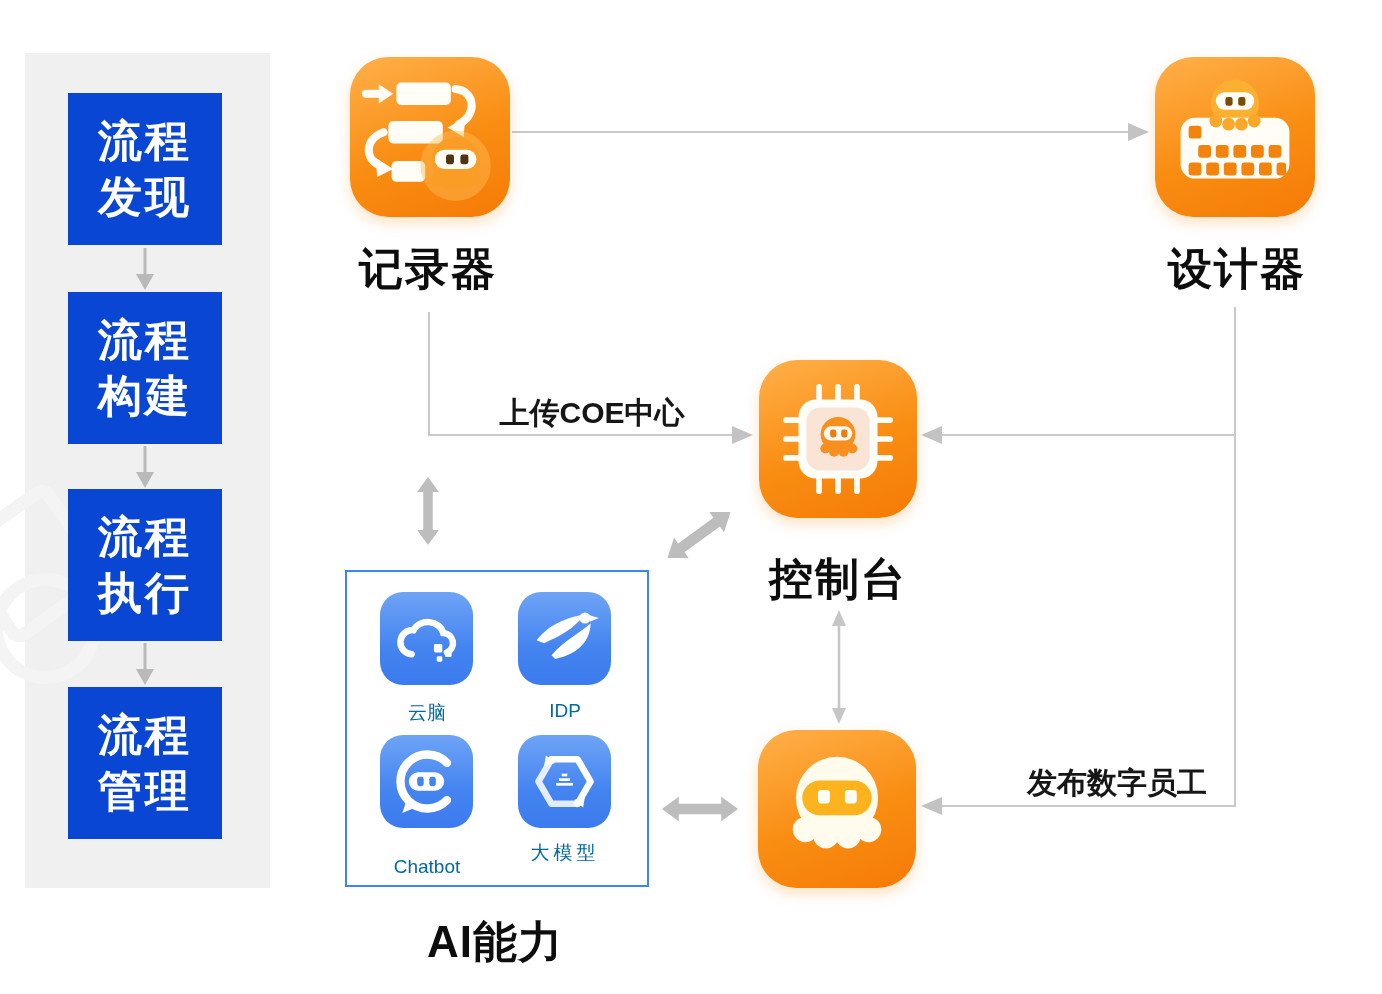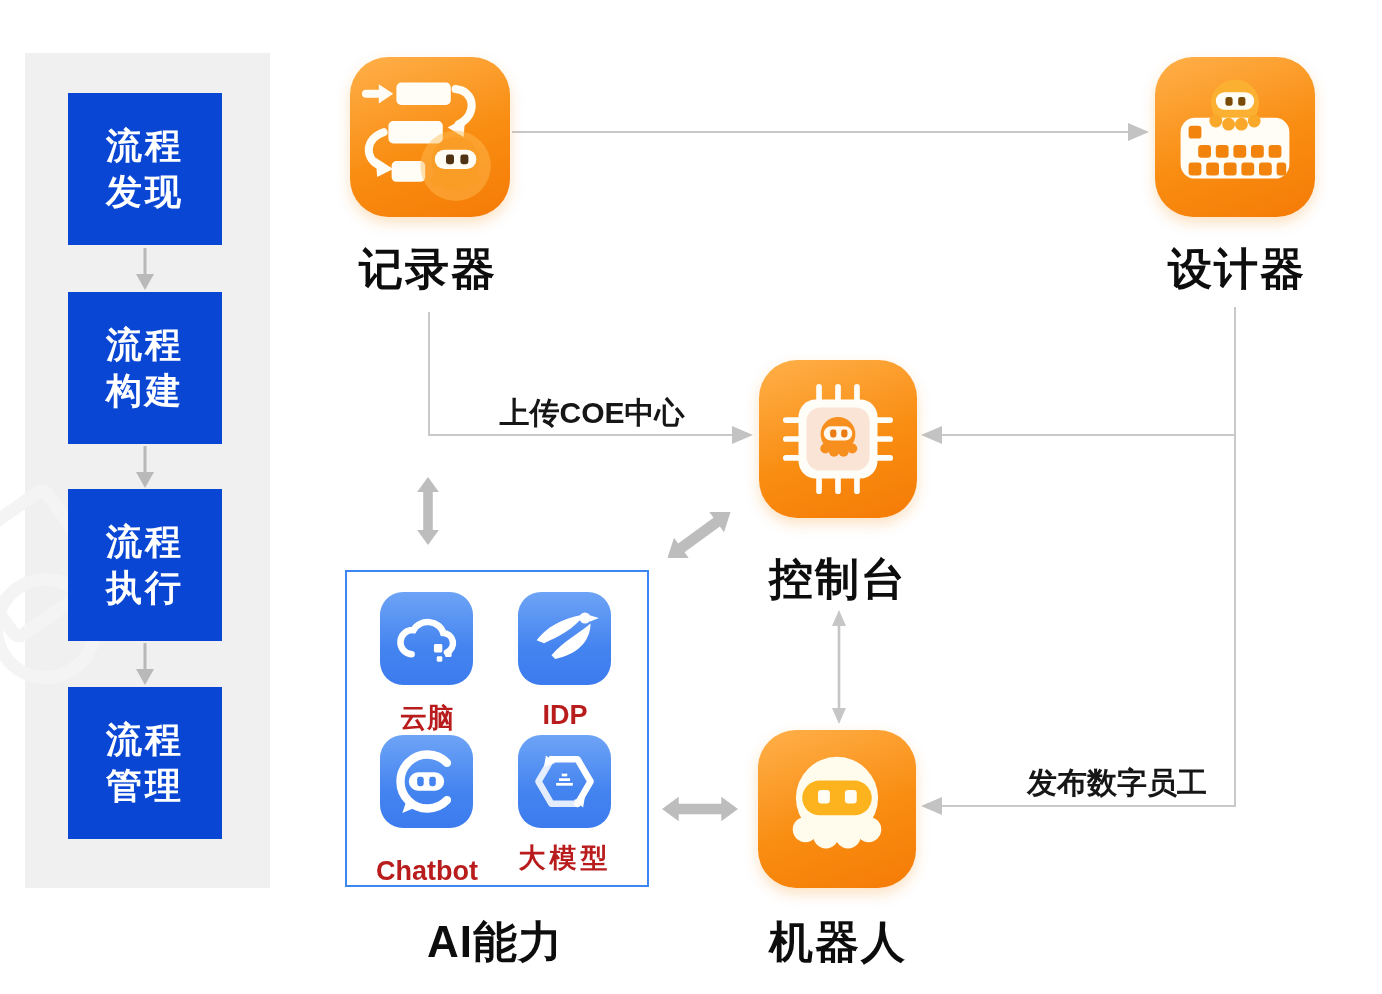--- a/index.html
+++ b/index.html
@@ -3,21 +3,21 @@
 <meta charset="utf-8">
 <style>
   html,body{margin:0;padding:0;background:#ffffff;}
   body{font-family:"Liberation Sans","DejaVu Sans",sans-serif;color:#111;}
   .stage{position:relative;width:1382px;height:994px;background:#fff;overflow:hidden;}
 
   
   .side-panel{position:absolute;left:25px;top:53px;width:245px;height:835px;background:#f0f0f0;}
   .side-box{position:absolute;left:68px;width:154px;height:152px;background:#0946d4;
     display:flex;flex-direction:column;align-items:center;justify-content:center;
-    color:#fff;font-size:36px;font-weight:700;line-height:1.28;letter-spacing:3px;text-align:center;}
+    color:#fff;font-size:44px;font-weight:700;line-height:1.28;letter-spacing:3px;text-align:center;}
   .wm{position:absolute;border:13px solid #f4f4f4;border-radius:14px;transform:rotate(-35deg);}
 
   
   .hline{position:absolute;height:2px;background:#c9c9c9;}
   .vline{position:absolute;width:2px;background:#c9c9c9;}
   .tri-right{position:absolute;width:0;height:0;border-top:9px solid transparent;border-bottom:9px solid transparent;border-left:21px solid #c3c3c3;}
   .tri-left{position:absolute;width:0;height:0;border-top:9px solid transparent;border-bottom:9px solid transparent;border-right:21px solid #c3c3c3;}
 
   
   .edge-label{position:absolute;width:300px;text-align:center;font-size:30px;font-weight:600;color:#161616;}
@@ -26,21 +26,21 @@
   
   .app-icon{position:absolute;width:160px;height:160px;border-radius:38px;
     background:linear-gradient(160deg,#ffb04a 0%,#f98d12 55%,#f57b06 100%);
     box-shadow:0 6px 14px rgba(244,140,20,0.25);}
   .app-icon svg{position:absolute;left:0;top:0;}
 
   
   .ai-box{position:absolute;left:345px;top:570px;width:300px;height:313px;background:#fff;border:2px solid #3c86f4;}
   .mini-icon{position:absolute;width:93px;height:93px;border-radius:23px;
     background:linear-gradient(180deg,#6ea4f6 0%,#4484f0 60%,#3c7bee 100%);}
-  .mini-label{position:absolute;width:150px;text-align:center;font-size:27px;font-weight:700;color:#b91c1c;}
+  .mini-label{position:absolute;width:150px;text-align:center;font-size:19px;font-weight:400;color:#0369a1;}
 
   .thick-arrow{position:absolute;}
 </style>
 </head>
 <body>
 
 <div class="stage">
 
   <div class="side-panel">
     <div class="wm" style="left:-55px;top:450px;width:95px;height:95px;"></div>
@@ -198,21 +198,20 @@
       <circle cx="50" cy="43" r="26" fill="#fffcee"></circle>
       <circle cx="30" cy="63" r="8" fill="#fffcee"></circle>
         <circle cx="43" cy="67" r="8" fill="#fffcee"></circle>
       <circle cx="57" cy="67" r="8" fill="#fffcee"></circle>
         <circle cx="70" cy="63" r="8" fill="#fffcee"></circle>
       <rect x="28" y="32" width="44" height="22" rx="11" fill="#fcb31e"></rect>
       <rect x="38" y="38" width="7.5" height="8.5" rx="2" fill="#fffdf4"></rect>
       <rect x="55" y="38" width="7.5" height="8.5" rx="2" fill="#fffdf4"></rect>
     </svg>
   </div>
-  <div class="node-label" style="left:728px;top:913px;">机器人</div>
 
   <div class="ai-box"></div>
 
   <div class="mini-icon" style="left:380px;top:592px;">
     <svg width="93" height="93" viewBox="0 0 100 100">
       <path d="M34,67 a13,13 0 1 1 2,-26 a17,15 0 0 1 32,3 a11,11 0 0 1 4,21" stroke="#fff" stroke-width="7" fill="none" stroke-linecap="round"></path>
       <rect x="58" y="56" width="9" height="9" rx="1.5" fill="#fff"></rect>
       <rect x="70" y="63" width="7" height="7" rx="1.5" fill="#fff"></rect>
       <rect x="61" y="69" width="6" height="6" rx="1.5" fill="#fff"></rect>
     </svg>

